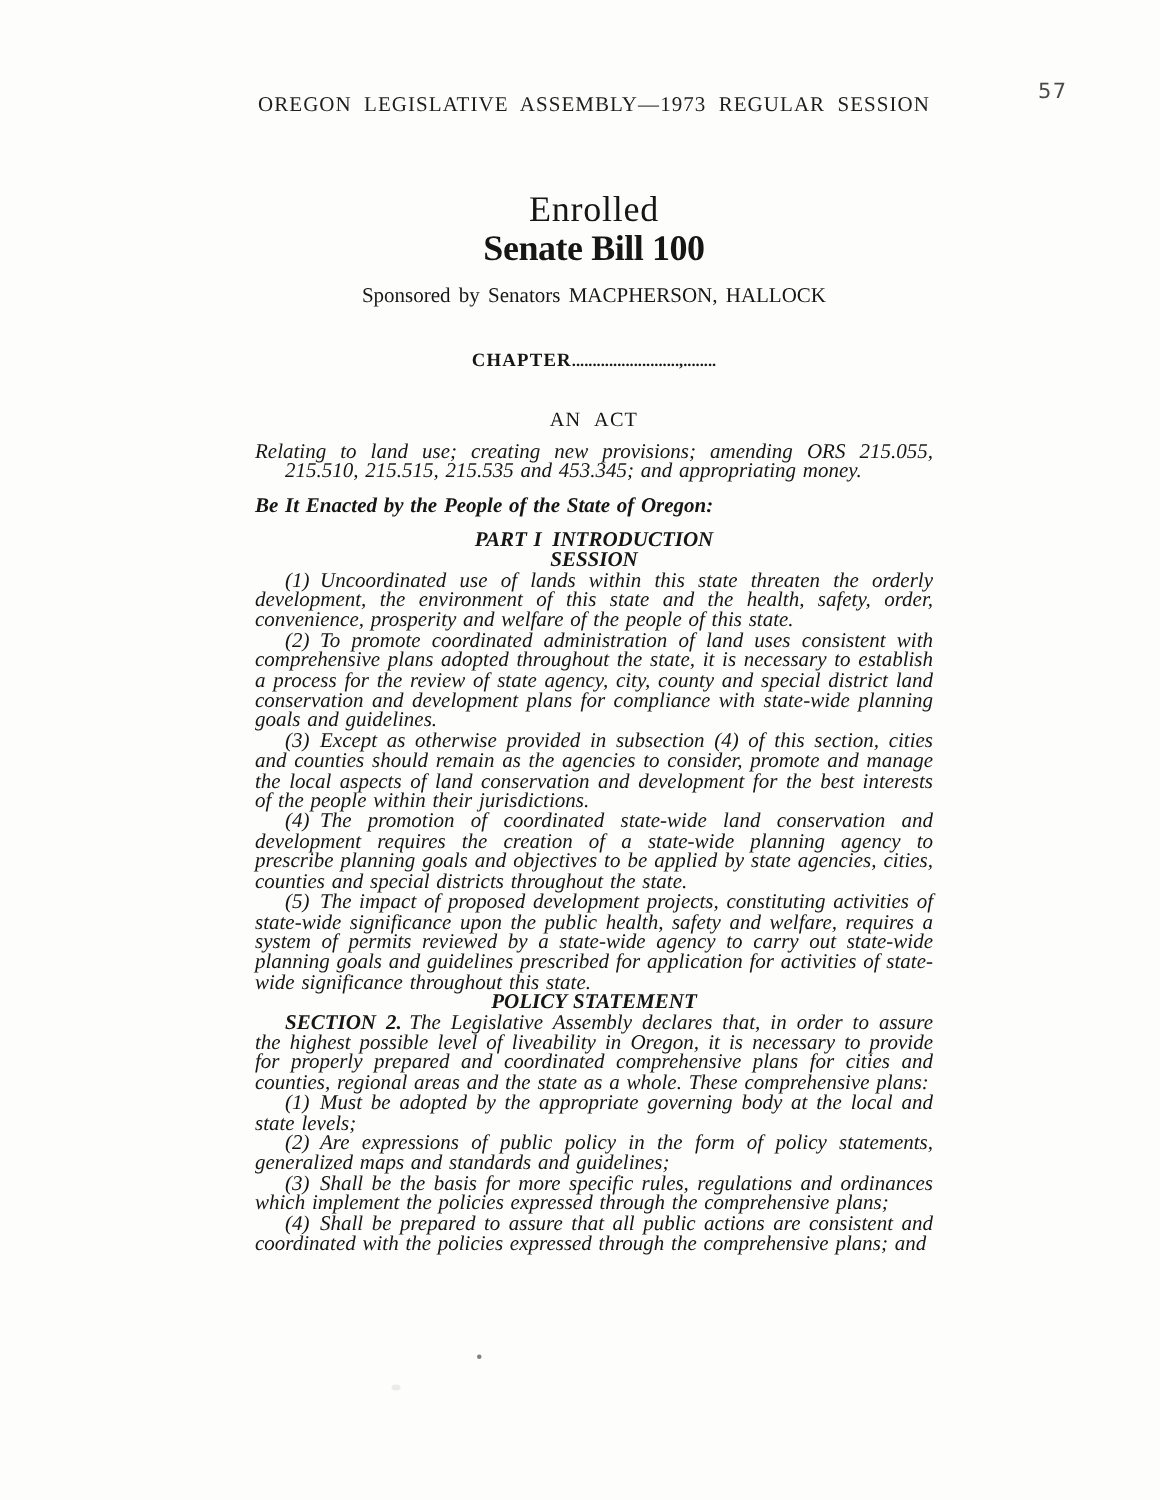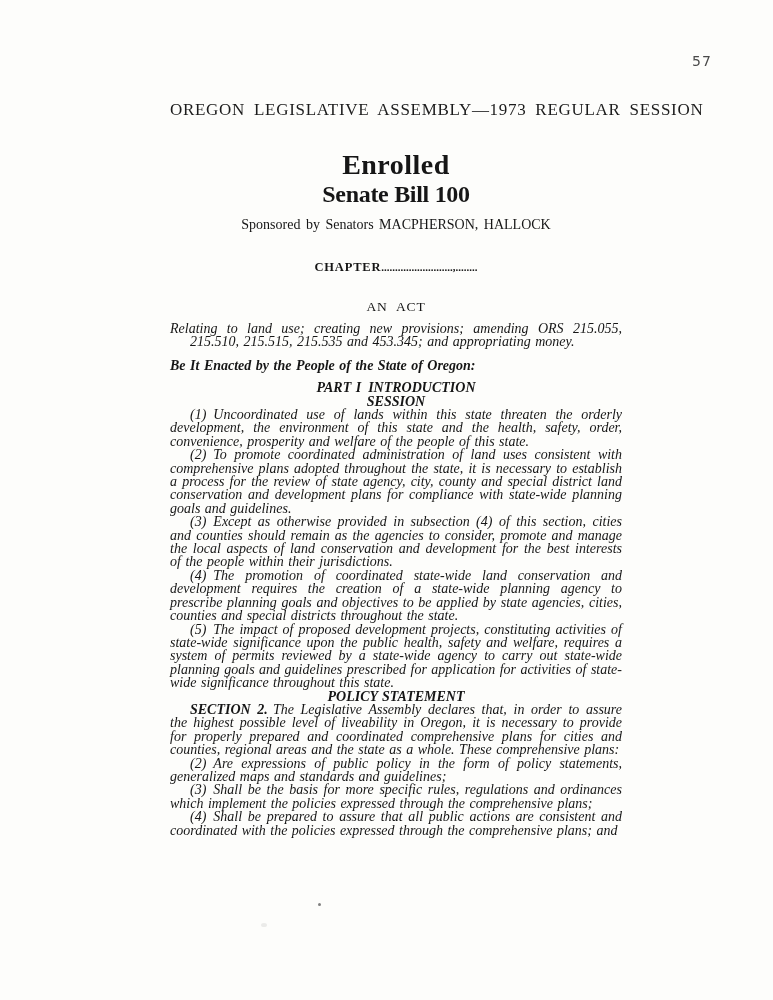--- a/index.html
+++ b/index.html
@@ -26,33 +26,33 @@
     letter-spacing: 1px;
     color: #4a4a4a;
   }
   .content {
     position: absolute;
     left: 170px;
     top: 0;
     width: 452px;
   }
   .assembly-header {
-    margin-top: 100px;
+    margin-top: 63px;
     text-align: center;
-    font-size: 17px;
+    font-size: 14px;
     letter-spacing: 0.7px;
     word-spacing: 4px;
     white-space: nowrap;
     color: #1c1c1c;
   }
   .enrolled {
-    margin-top: 30px;
+    margin-top: 48px;
     text-align: center;
-    font-size: 28px;
-    font-weight: bold;
+    font-size: 24px;
+    font-weight: normal;
     letter-spacing: 0.5px;
     line-height: 1.1;
   }
   .bill-title {
     margin-top: 1px;
     text-align: center;
     font-size: 24px;
     font-weight: bold;
     letter-spacing: -0.3px;
     line-height: 1.05;
@@ -160,20 +160,21 @@
     <p class="bodytext ind">(1) Uncoordinated use of lands within this state threaten the orderly development, the environment of this state and the health, safety, order, convenience, prosperity and welfare of the people of this state.</p>
     <p class="bodytext ind">(2) To promote coordinated administration of land uses consistent with comprehensive plans adopted throughout the state, it is necessary to establish a process for the review of state agency, city, county and special district land conservation and development plans for compliance with state-wide planning goals and guidelines.</p>
     <p class="bodytext ind">(3) Except as otherwise provided in subsection (4) of this section, cities and counties should remain as the agencies to consider, promote and manage the local aspects of land conservation and development for the best interests of the people within their jurisdictions.</p>
     <p class="bodytext ind">(4) The promotion of coordinated state-wide land conservation and development requires the creation of a state-wide planning agency to prescribe planning goals and objectives to be applied by state agencies, cities, counties and special districts throughout the state.</p>
     <p class="bodytext ind">(5) The impact of proposed development projects, constituting activities of state-wide significance upon the public health, safety and welfare, requires a system of permits reviewed by a state-wide agency to carry out state-wide planning goals and guidelines prescribed for application for activities of state-wide significance throughout this state.</p>
 
     <div class="bodytext cbold">POLICY STATEMENT</div>
 
     <p class="bodytext ind"><span class="seclabel">SECTION 2.</span><span>The Legislative Assembly declares that, in order to assure the highest possible level of liveability in Oregon, it is necessary to provide for properly prepared and coordinated comprehensive plans for cities and counties, regional areas and the state as a whole. These comprehensive plans:</span></p>
 
+    <p class="bodytext ind">(1) Must be adopted by the appropriate governing body at the local and state levels;</p>
     <p class="bodytext ind">(2) Are expressions of public policy in the form of policy statements, generalized maps and standards and guidelines;</p>
     <p class="bodytext ind">(3) Shall be the basis for more specific rules, regulations and ordinances which implement the policies expressed through the comprehensive plans;</p>
     <p class="bodytext ind">(4) Shall be prepared to assure that all public actions are consistent and coordinated with the policies expressed through the comprehensive plans; and</p>
 
   </div>
 
   <div class="ink-speck"></div>
   <div class="ink-smudge"></div>
 
 </div>

